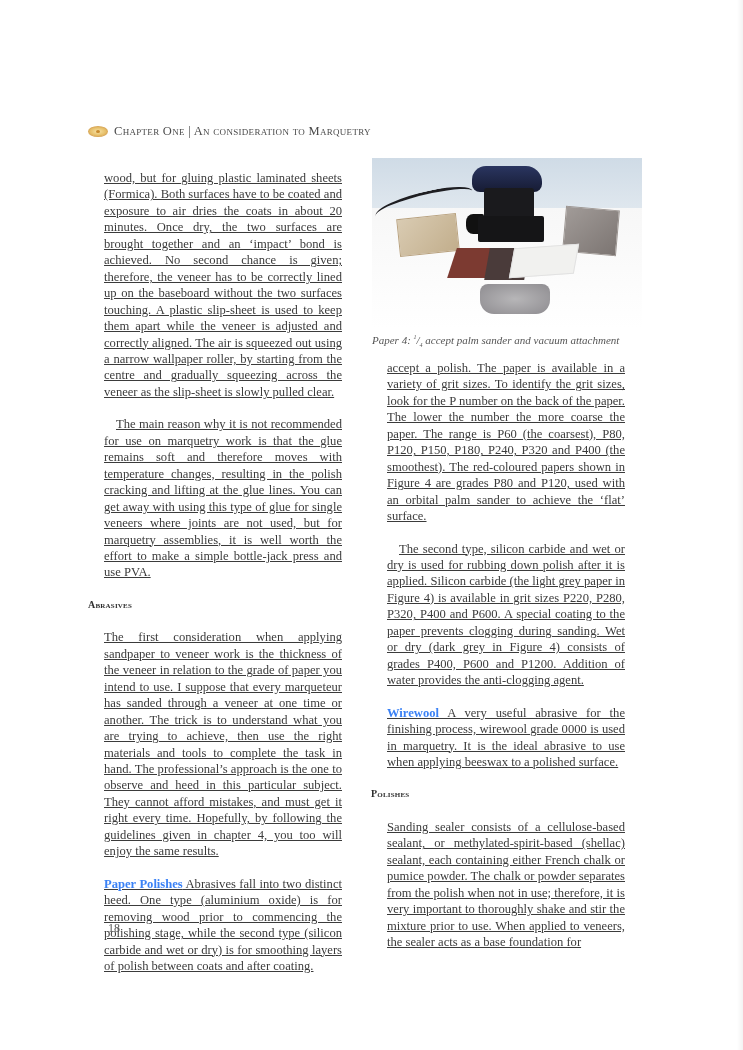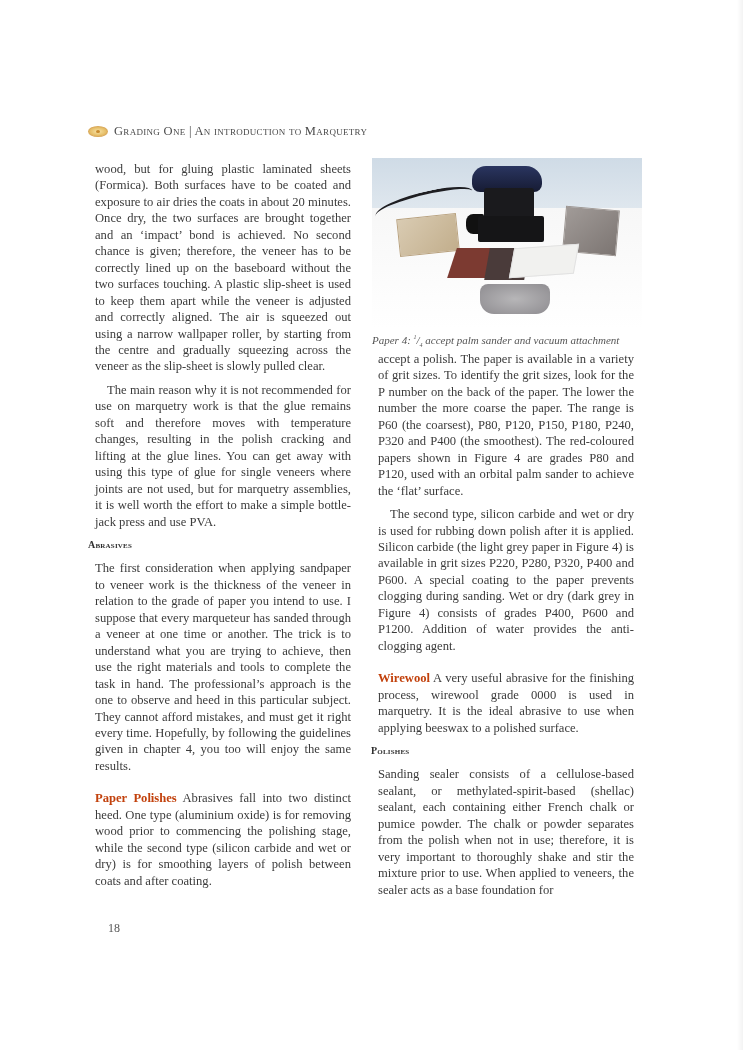--- a/index.html
+++ b/index.html
@@ -26,28 +26,28 @@
     content: ""; position: absolute; left: 7px; top: 3px; width: 4px; height: 3px;
     border-radius: 50%; background: #c88a2d;
   }
   .rh-text { font-size: 12.5px; }
   .col {
     position: absolute; width: 270px; font-size: 12.6px; line-height: 16.45px;
     text-align: justify; color: #3b3b3b;
   }
   .col-left { left: 88px; top: 154px; }
   .col-right { left: 371px; top: 344px; }
-  .col p { margin: 7px; }
+  .col p { margin: 16px; text-decoration: underline; }
   .col p.indent { text-indent: 12px; }
   .col p.gap { margin-top: 16px; }
   .col h3 {
     margin: 0; font-size: 10px; font-weight: bold; font-variant: small-caps;
     letter-spacing: 0.2px; color: #2e2e2e; line-height: 16.5px;
   }
-  .col .runin { font-weight: bold; color: #c2410c; }
+  .col .runin { font-weight: bold; color: #3b82f6; }
   .h-gap { margin-top: 18px; }
 
   .figure {
     position: absolute; left: 372px; top: 158px; width: 270px; height: 170px;
     background: #ffffff; overflow: hidden;
   }
   .fig-wall {
     position: absolute; left: 0; top: 0; width: 270px; height: 50px;
     background: linear-gradient(#cfdbe6, #dfe7ee);
   }
@@ -111,21 +111,21 @@
     position: absolute; left: 88px; top: 921px; font-size: 12px; color: #555; margin-left: 20px;
   }
 </style>
 </head>
 <body>
 
 <div class="page-shadow"></div>
 
 <div class="running-head">
   <span class="chapter-icon"></span>
-  <span class="rh-text">Grading One | An introduction to Marquetry</span>
+  <span class="rh-text">Chapter One | An consideration to Marquetry</span>
 </div>
 
 <div class="col col-left">
   <p>wood, but for gluing plastic laminated sheets (Formica). Both surfaces have to be coated and exposure to air dries the coats in about 20 minutes. Once dry, the two surfaces are brought together and an ‘impact’ bond is achieved. No second chance is given; therefore, the veneer has to be correctly lined up on the baseboard without the two surfaces touching. A plastic slip-sheet is used to keep them apart while the veneer is adjusted and correctly aligned. The air is squeezed out using a narrow wallpaper roller, by starting from the centre and gradually squeezing across the veneer as the slip-sheet is slowly pulled clear.</p>
   <p class="indent">The main reason why it is not recommended for use on marquetry work is that the glue remains soft and therefore moves with temperature changes, resulting in the polish cracking and lifting at the glue lines. You can get away with using this type of glue for single veneers where joints are not used, but for marquetry assemblies, it is well worth the effort to make a simple bottle-jack press and use PVA.</p>
   <h3 class="h-gap">Abrasives</h3>
   <p>The first consideration when applying sandpaper to veneer work is the thickness of the veneer in relation to the grade of paper you intend to use. I suppose that every marqueteur has sanded through a veneer at one time or another. The trick is to understand what you are trying to achieve, then use the right materials and tools to complete the task in hand. The professional’s approach is the one to observe and heed in this particular subject. They cannot afford mistakes, and must get it right every time. Hopefully, by following the guidelines given in chapter 4, you too will enjoy the same results.</p>
   <p class="gap"><span class="runin">Paper Polishes</span><span> Abrasives fall into two distinct heed. One type (aluminium oxide) is for removing wood prior to commencing the polishing stage, while the second type (silicon carbide and wet or dry) is for smoothing layers of polish between coats and after coating.</span></p>
 </div>
 

